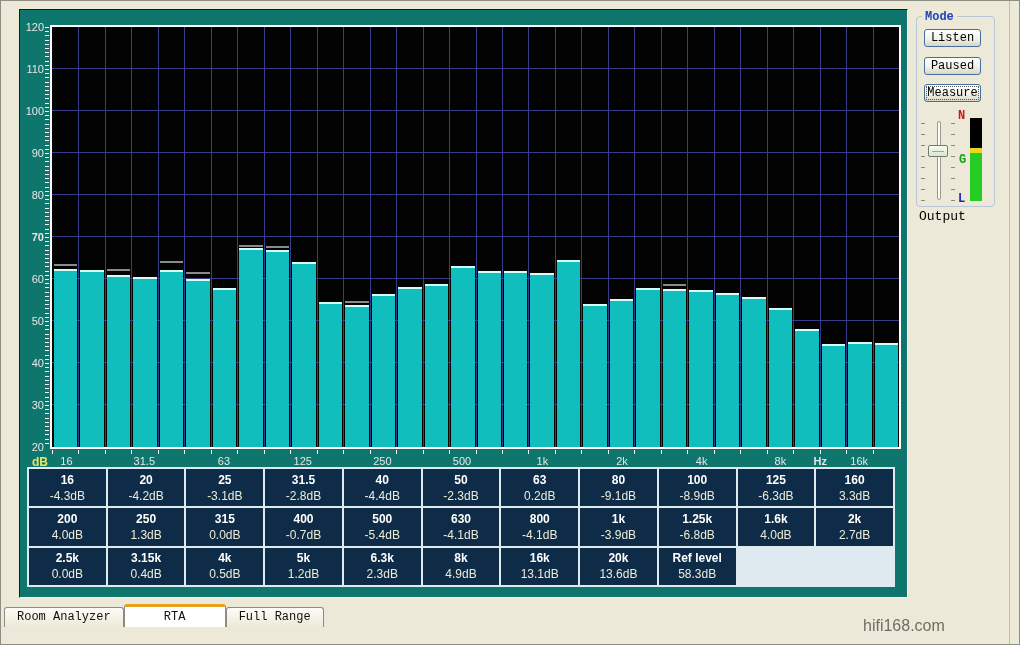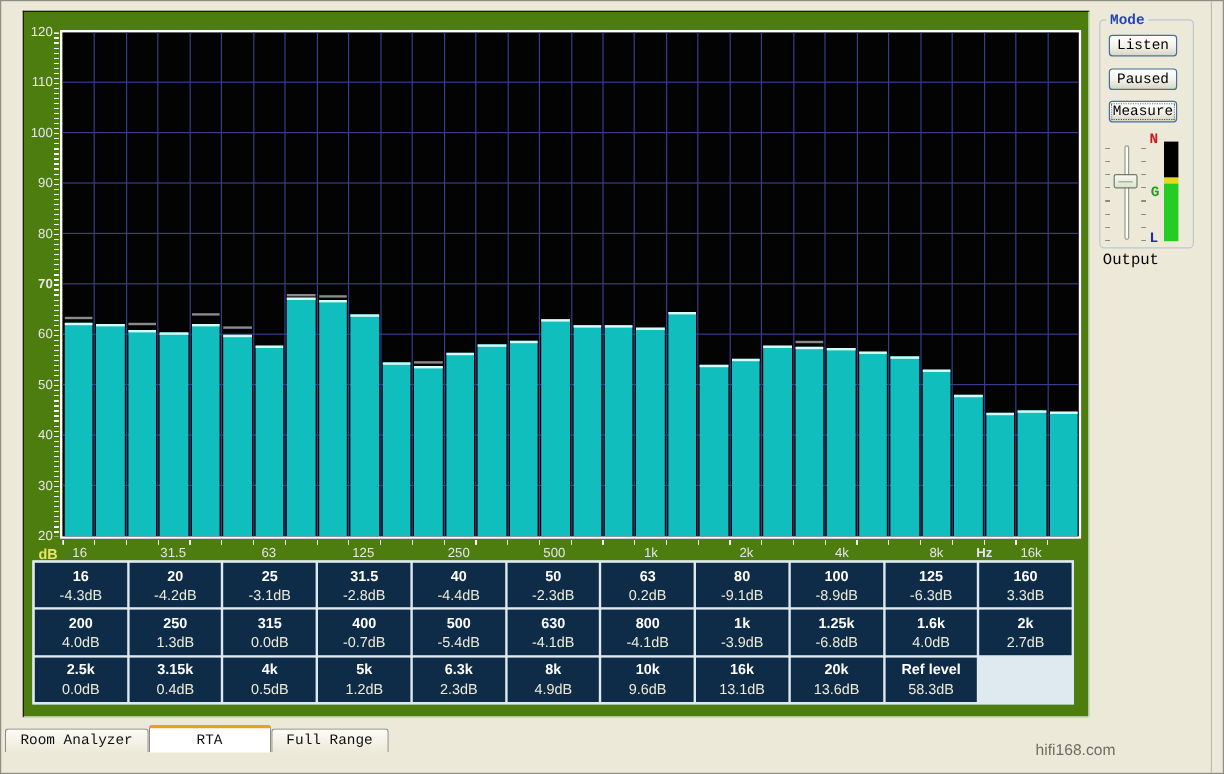--- a/index.html
+++ b/index.html
@@ -5,21 +5,21 @@
   html,body{margin:0;padding:0;background:#d0d0c8;}
   #window{
     position:relative;width:1018px;height:643px;
     background:#ECE9D8;border:1px solid #8E8E85;
     font-family:"Liberation Sans",sans-serif;overflow:hidden;
   }
   .frame-line{position:absolute;left:1008px;top:0;width:1px;height:643px;background:#BDBDB2;}
   
   .main-panel{
     position:absolute;left:18px;top:8px;width:889px;height:589px;
-    background:#4d7c0f;
+    background:#0f766e;
     border-top:1px solid #27160a;border-left:1px solid #27160a;
     border-right:1px solid #F4F8FB;border-bottom:1px solid #F4F8FB;
     box-sizing:border-box;
     padding-left:13px;
   }
   .plot{
     position:absolute;left:30px;top:15px;width:851px;height:424px;
     background:#030303;border:2px solid #FFFFFF;box-sizing:border-box;
   }
   .plot-inner{position:absolute;left:0;top:0;right:0;bottom:0;overflow:hidden;}
@@ -58,21 +58,21 @@
     height:20px;box-sizing:border-box;padding:2px 12px 0 12px;
     background:linear-gradient(180deg,#FDFCF7,#ECE9D8);
     border:1px solid #898C85;border-bottom:none;border-radius:3px 3px 0 0;
     font-family:"Liberation Mono",monospace;font-size:12px;color:#101010;
     white-space:nowrap;
   }
   .tab.active{
     height:23px;width:102px;text-align:center;background:#FFFFFF;
     border-top:3px solid #E8A020;padding-top:3px;position:relative;z-index:2;
   }
-  .watermark{position:absolute;left:862px;top:616px;font-size:13px;color:#6E6E66;}
+  .watermark{position:absolute;left:862px;top:616px;font-size:16px;color:#6E6E66;}
   
   .groupbox{
     position:absolute;left:915px;top:15px;width:79px;height:191px;
     border:1px solid #B9C7D6;border-radius:4px;box-sizing:border-box;
   }
   .groupbox-caption{
     position:absolute;left:921px;top:9px;padding:0 3px;background:#ECE9D8;
     font-family:"Liberation Mono",monospace;font-size:12px;font-weight:bold;color:#2143B8;
   }
   .xp-btn{
@@ -405,24 +405,20 @@
         </div>
         <div class="band-cell">
           <span class="band-f">6.3k</span>
           <span class="band-v">2.3dB</span>
         </div>
         <div class="band-cell">
           <span class="band-f">8k</span>
           <span class="band-v">4.9dB</span>
         </div>
         <div class="band-cell">
-          <span class="band-f">10k</span>
-          <span class="band-v">9.6dB</span>
-        </div>
-        <div class="band-cell">
           <span class="band-f">16k</span>
           <span class="band-v">13.1dB</span>
         </div>
         <div class="band-cell">
           <span class="band-f">20k</span>
           <span class="band-v">13.6dB</span>
         </div>
         <div class="band-cell">
           <span class="band-f">Ref level</span>
           <span class="band-v">58.3dB</span>

